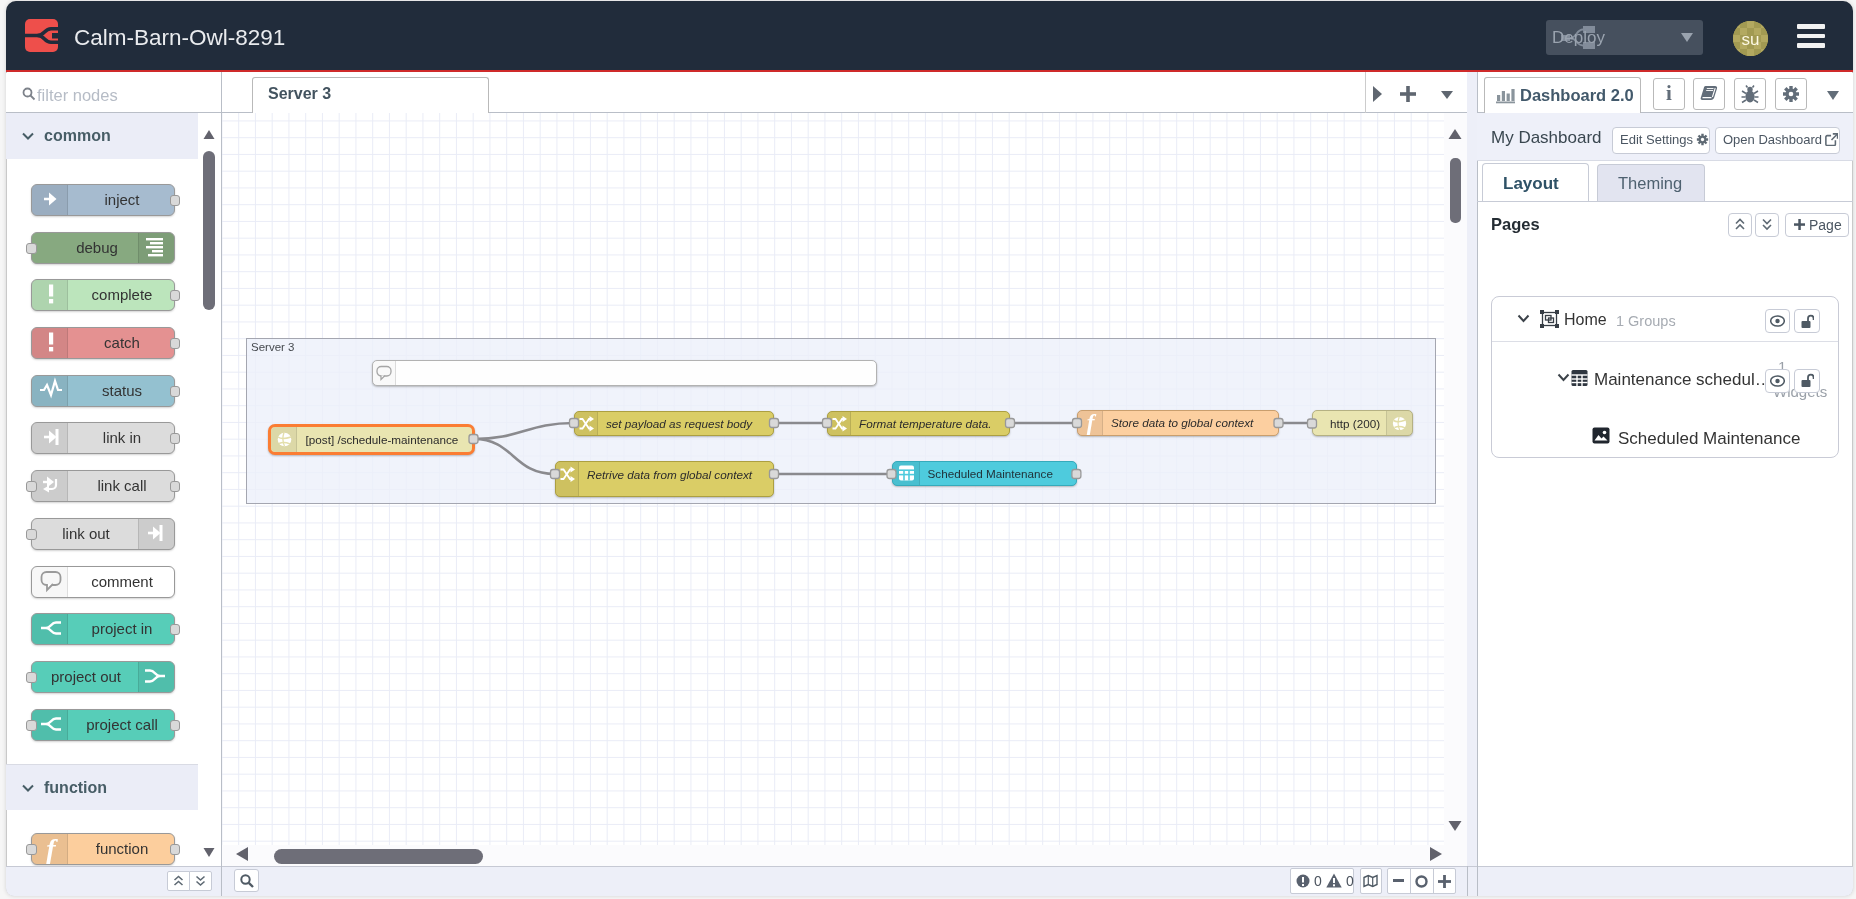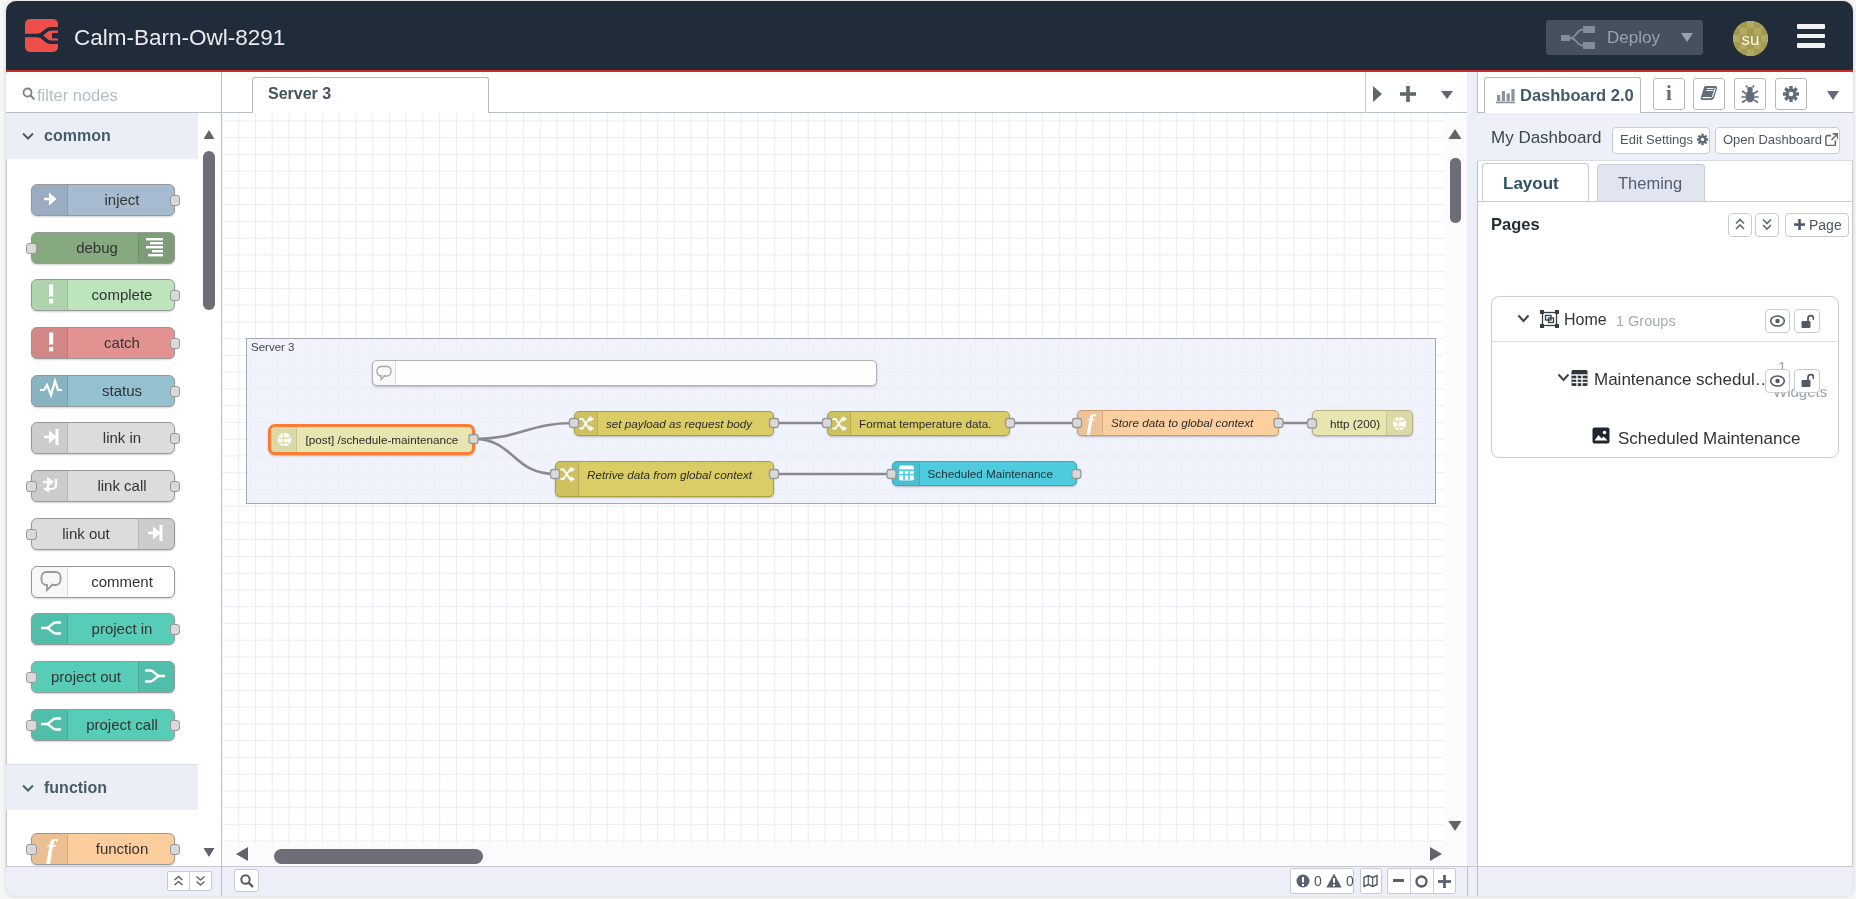--- a/index.html
+++ b/index.html
@@ -32,21 +32,21 @@
  <rect x="27" y="14" width="6" height="5.5" fill="#212c3b"></rect>
 </svg>
 <div class="b" style="left:68px;top:24px;font-size:22.5px;color:#e9ebee;">Calm-Barn-Owl-8291</div>
 <div class="b" style="left:1540px;top:19px;width:157px;height:35px;background:#46505e;border-radius:3px;"></div>
 <svg class="b" style="left:1555px;top:25px;" width="34" height="23">
  <rect x="0" y="9" width="9" height="6" fill="#828c9a"></rect>
  <rect x="22" y="0" width="12" height="7" fill="#828c9a"></rect>
  <rect x="22" y="16" width="12" height="7" fill="#828c9a"></rect>
  <path d="M9,12 C16,12 15,3.5 22,3.5 M9,12 C16,12 15,19.5 22,19.5" stroke="#828c9a" stroke-width="1.8" fill="none"></path>
 </svg>
-<div class="b" style="left:1601px;top:27px;font-size:17px;color:#9aa3af;">Deploy</div>
+<div class="b" style="left:1546px;top:27px;font-size:17px;color:#9aa3af;">Deploy</div>
 <div class="tri" style="left:1675px;top:32px;border-left:6.5px solid transparent;border-right:6.5px solid transparent;border-top:9px solid #99a2ae;"></div>
 <div class="b" style="left:1727px;top:20px;width:35px;height:35px;border-radius:50%;background:#a79b4f;"></div>
 <svg class="b" style="left:1727px;top:20px;" width="35" height="35">
       <defs>
         <clipPath id="avc">
           <circle cx="17.5" cy="17.5" r="17.5"></circle>
         </clipPath>
       </defs>
       <g clip-path="url(#avc)">
         <rect width="35" height="35" fill="#a29a52"></rect>
@@ -281,21 +281,21 @@
  <div class="cn" style="left:605px;top:297.5px;width:183px;height:25.5px;background:#dacd66;border:1px solid #ac9f41;">
   <div class="sh" style="width:23px;"></div>
   <svg class="cicon" style="left:4px;width:15px;" width="15" height="24">
           <g stroke="#fff" stroke-width="1.8" fill="none">
             <path d="M0.5,7 h3 l6.5,9.5 h1.5"></path>
             <path d="M0.5,16.5 h3 l6.5,-9.5 h1.5"></path>
           </g>
           <path d="M10.5,4 L15,7 L10.5,10 Z" fill="#fff"></path>
           <path d="M10.5,13.5 L15,16.5 L10.5,19.5 Z" fill="#fff"></path>
         </svg>
-  <div class="b" style="left:31px;top:0;height:24px;line-height:24px;">Format temperature data.</div>
+  <div class="b" style="left:31px;top:0;height:24px;line-height:24px;font-style:italic;">Format temperature data.</div>
  </div>
 
  <div class="cn" style="left:855px;top:297px;width:201.5px;height:25.5px;background:#fccfa0;border:1px solid #c99e6d;">
   <div class="sh" style="width:25px;"></div>
   <div class="cicon" style="left:0;width:25px;font-family:'Liberation Serif',serif;font-style:italic;font-weight:bold;font-size:23px;color:#fff;">f</div>
   <div class="b" style="left:33px;top:0;height:24px;line-height:24px;font-style:italic;">Store data to global context</div>
  </div>
 
  <div class="cn" style="left:1090px;top:297px;width:101px;height:26px;background:#e9e5b1;border:1px solid #b5b183;">
   <div class="sh" style="left:auto;right:0;border-right:none;border-left:1px solid rgba(0,0,0,.1);border-radius:0 4px 4px 0;width:26px;"></div>

